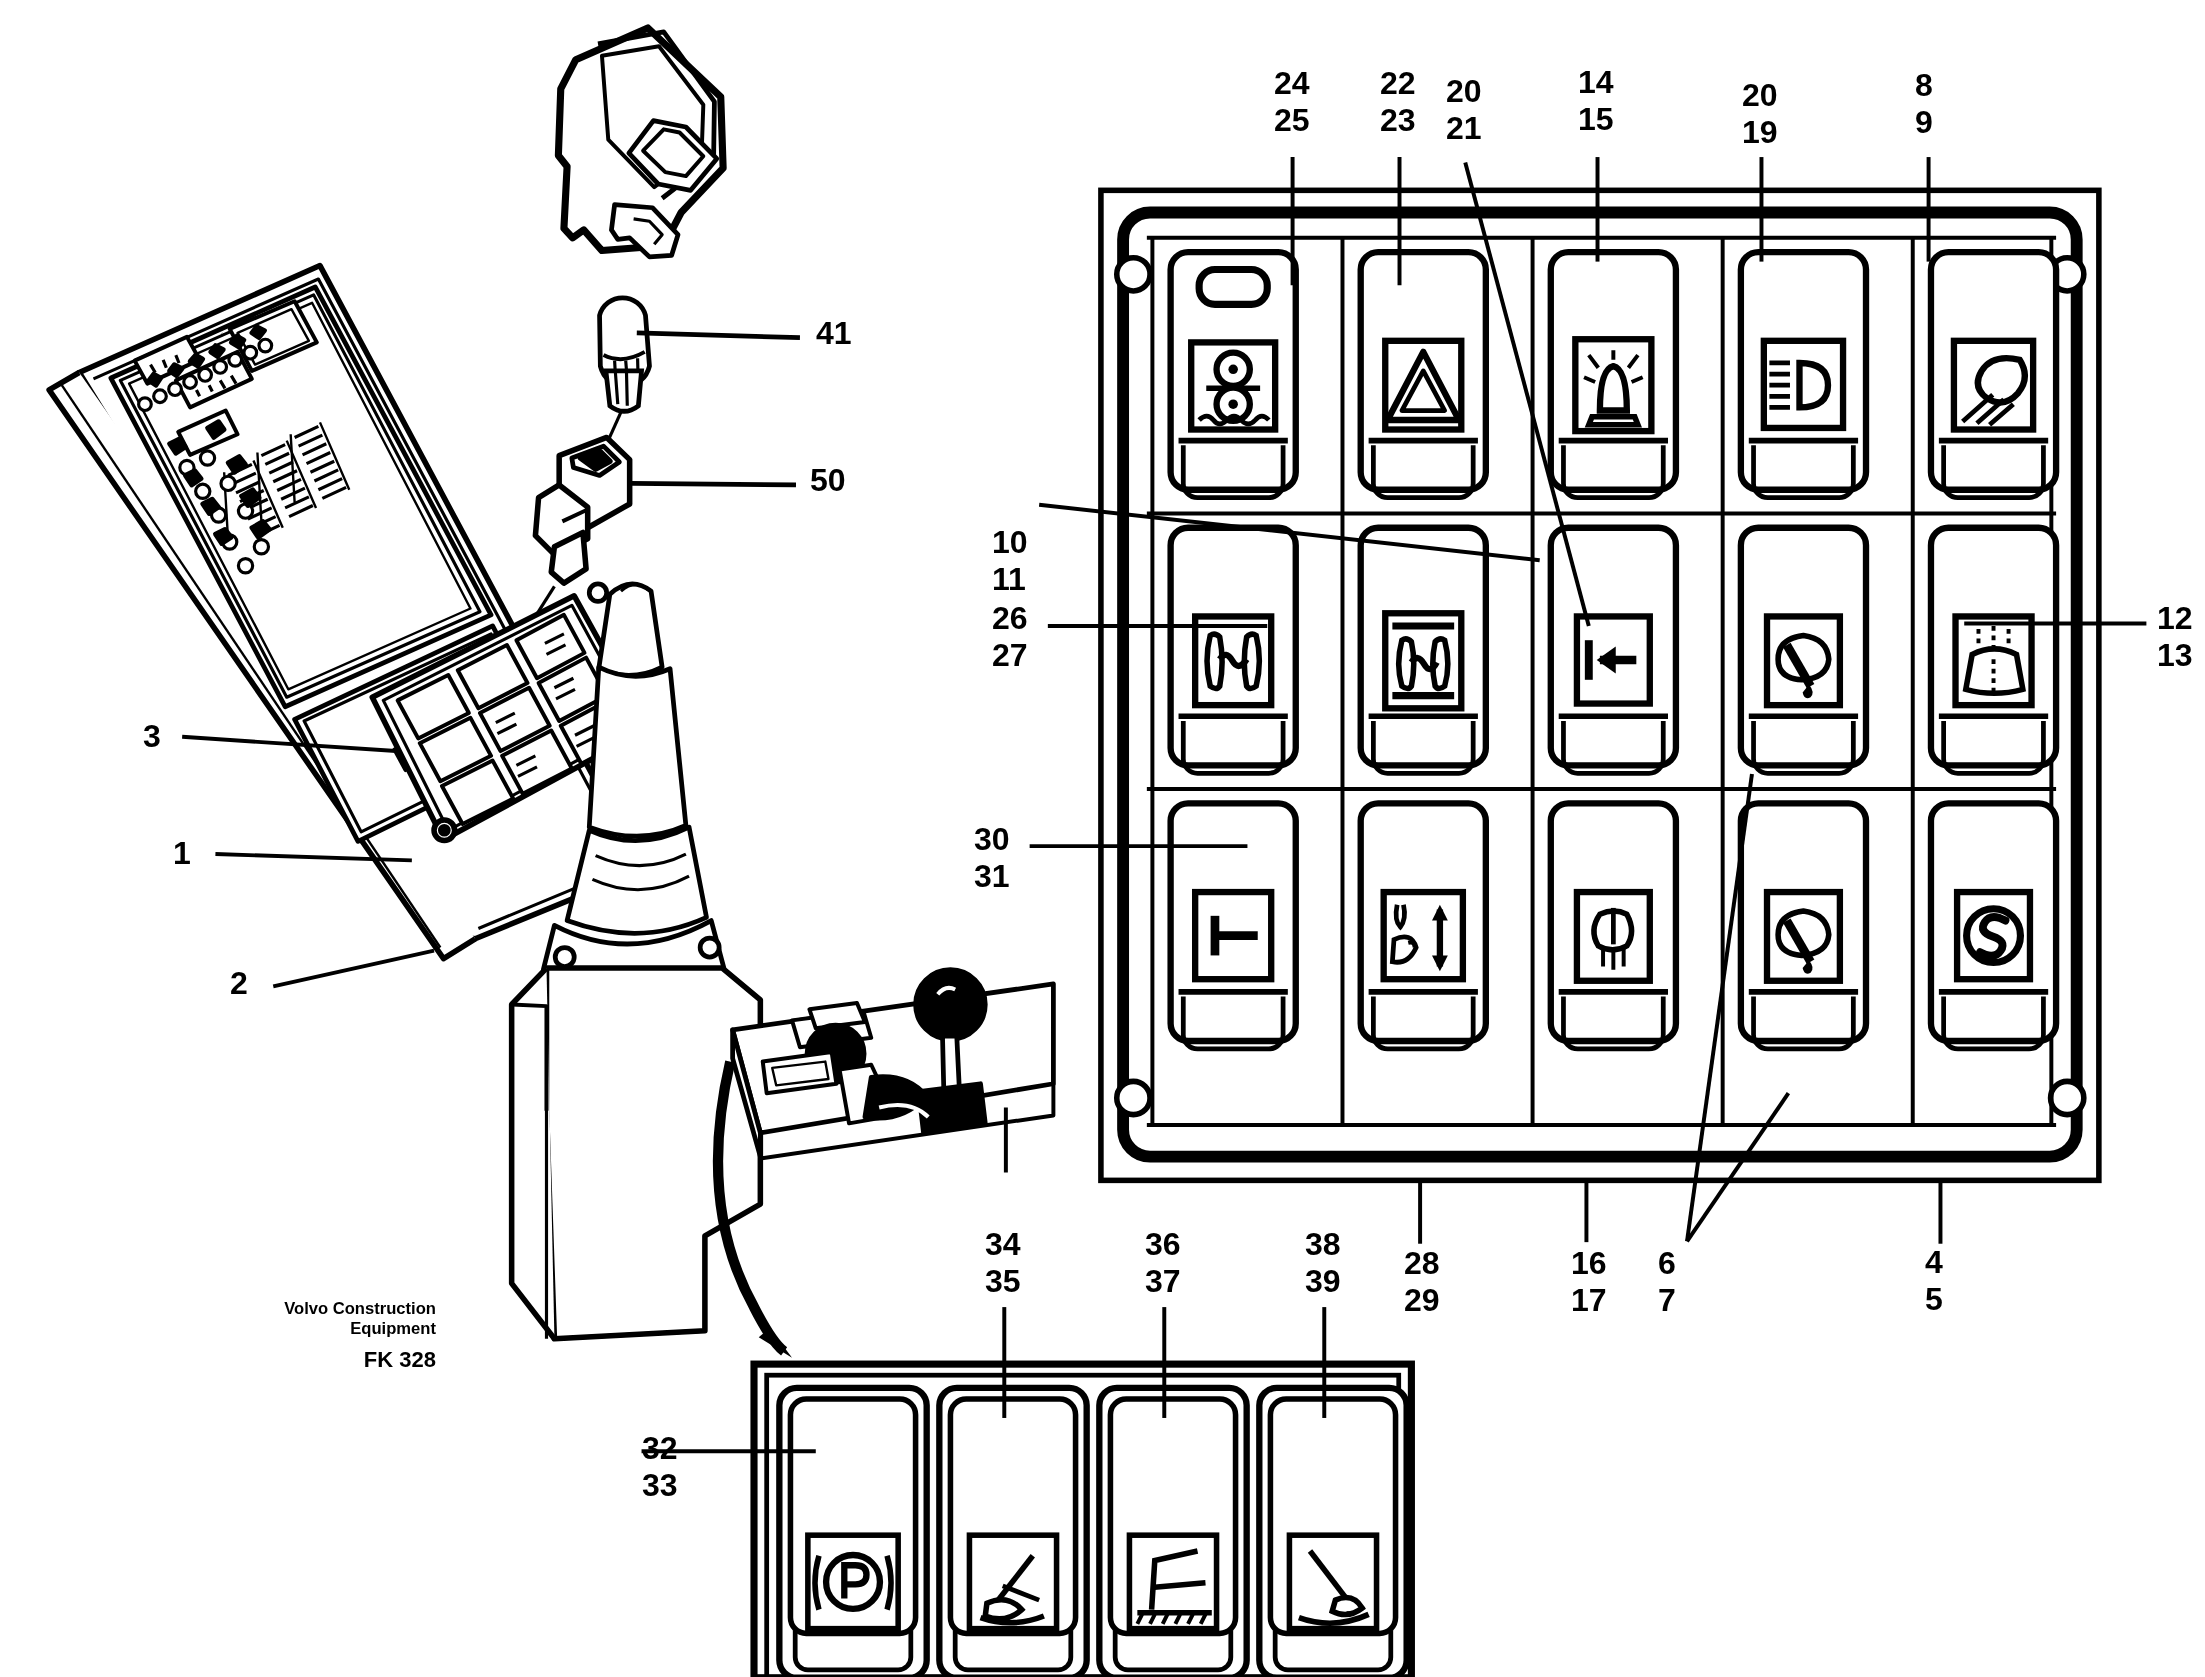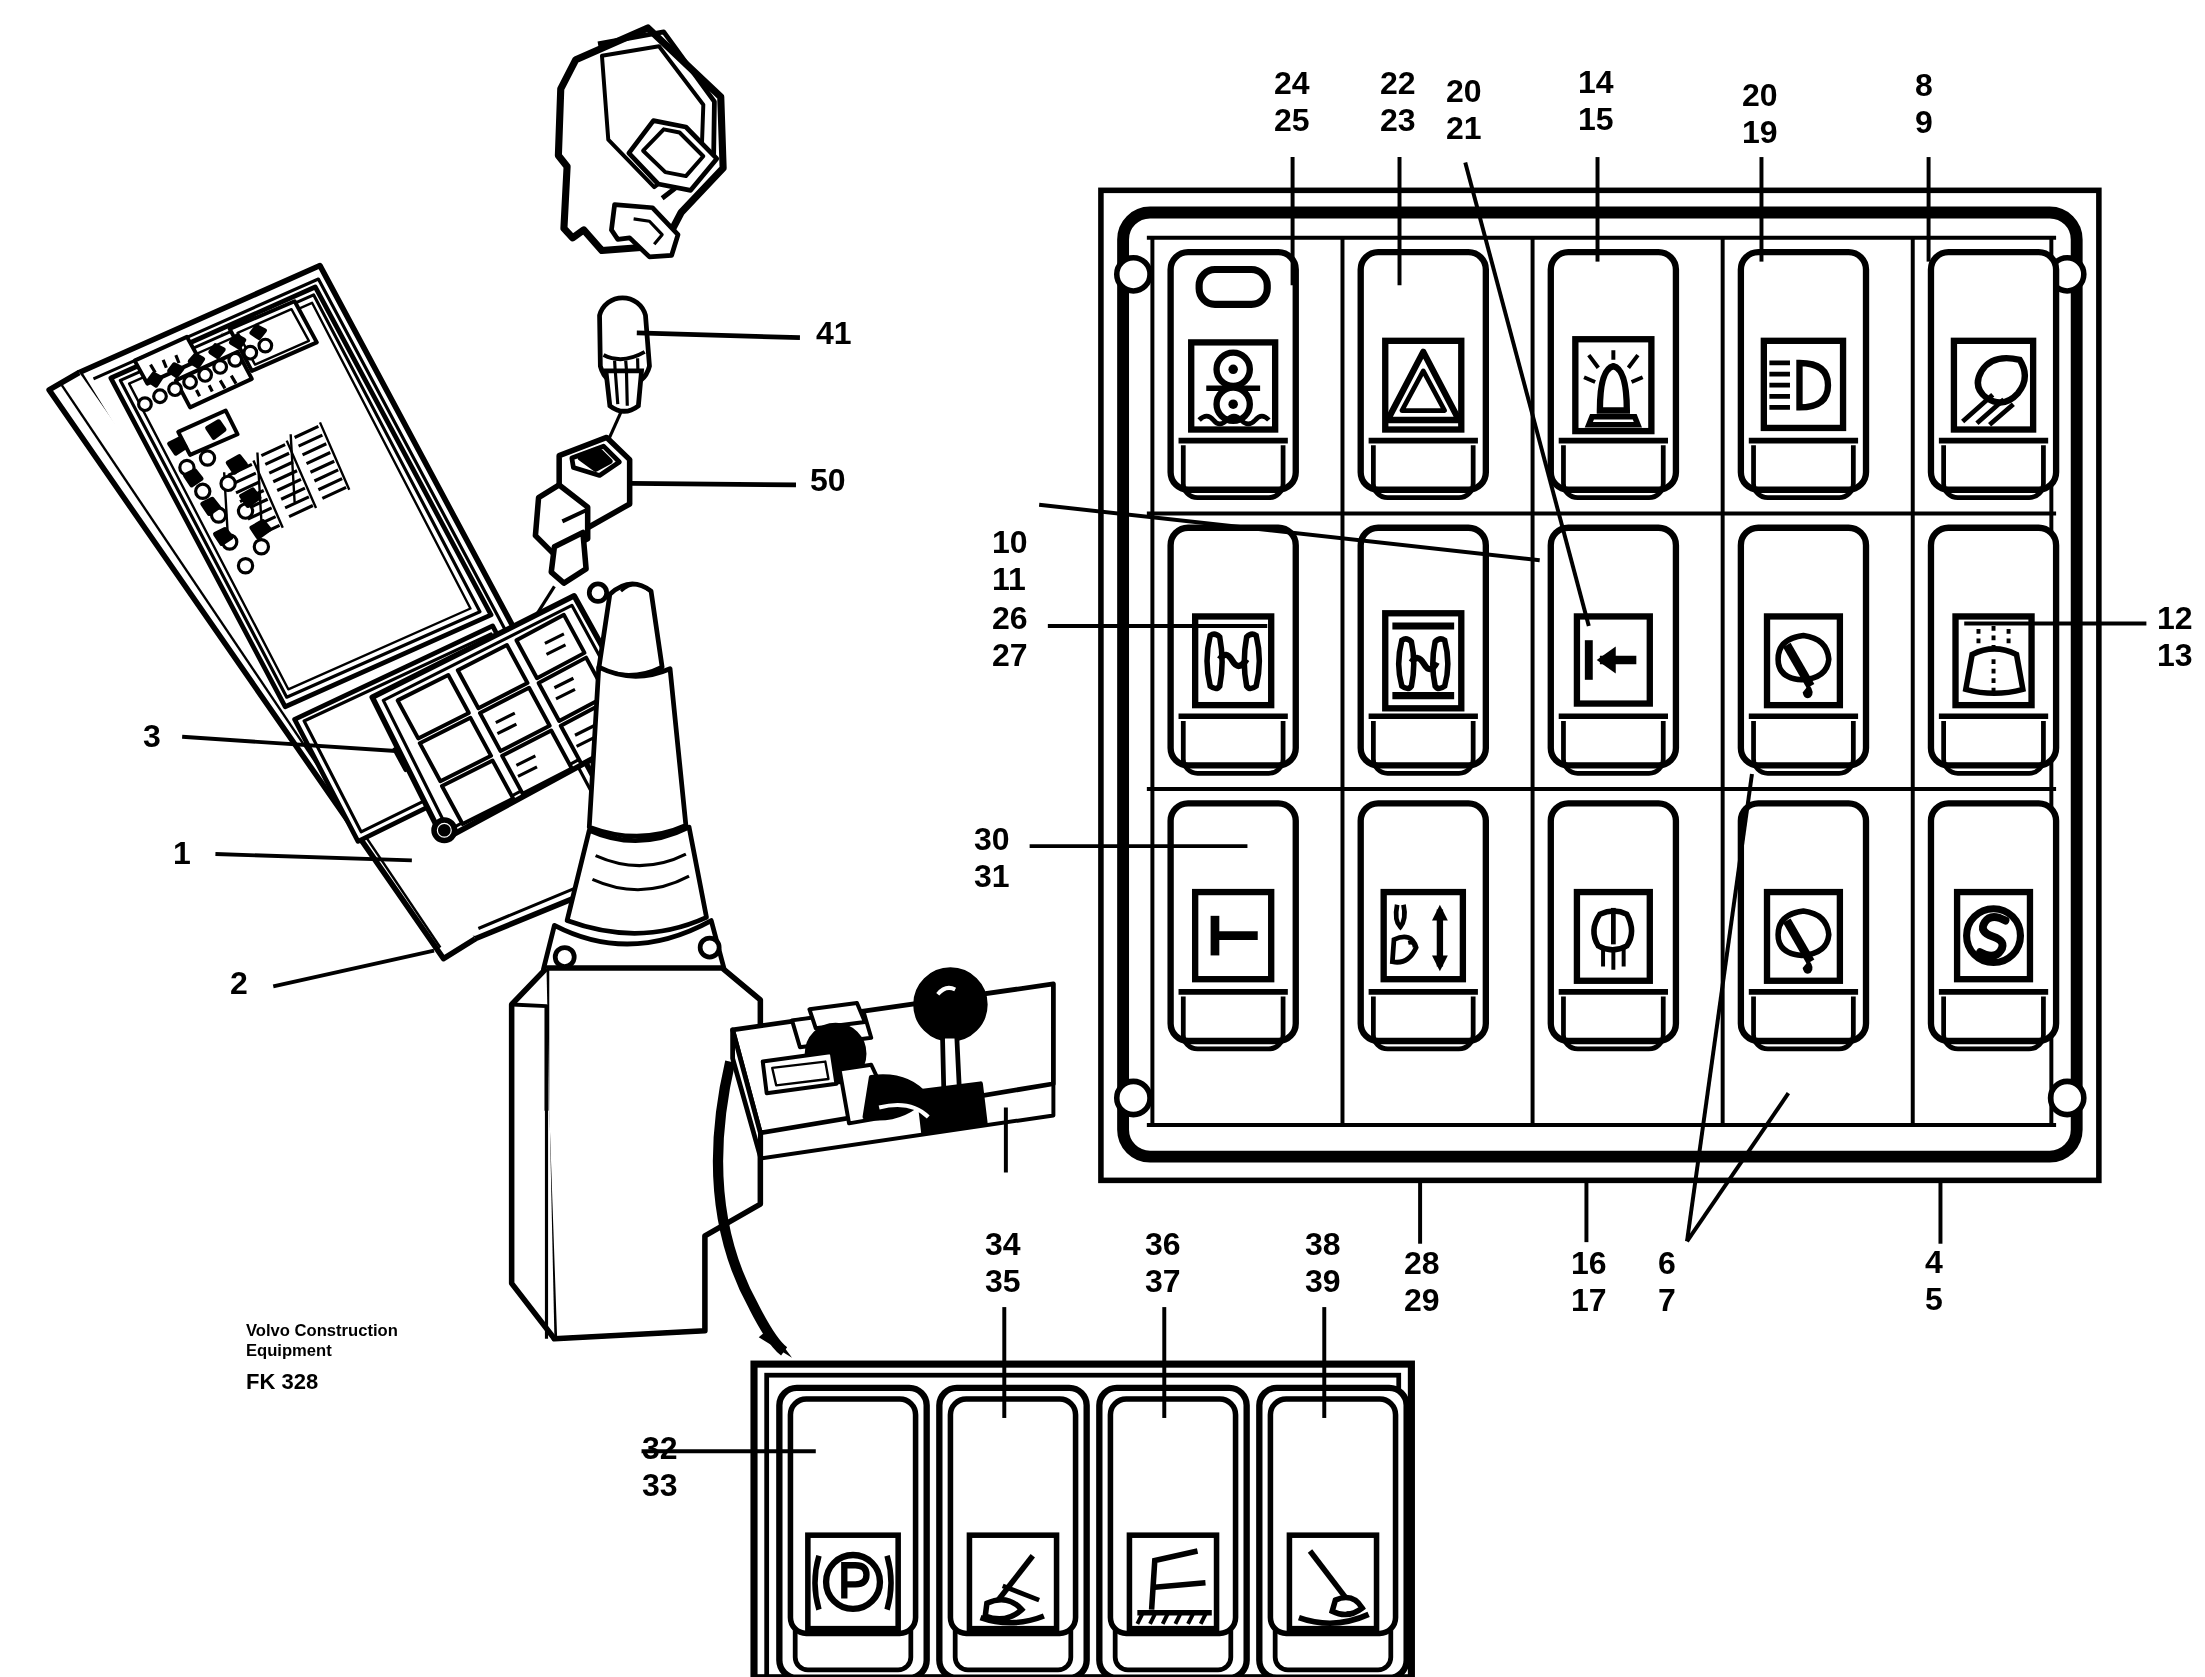--- a/index.html
+++ b/index.html
@@ -3,22 +3,22 @@
 <meta charset="utf-8">
 <style>
   html,body{margin:0;padding:0;background:#ffffff;}
   body{width:2205px;height:1678px;position:relative;overflow:hidden;
        font-family:"Liberation Sans",sans-serif;color:#000;}
   .stage{position:absolute;left:0;top:0;width:2205px;height:1330px;}
   svg.layer{position:absolute;left:0;top:0;width:2205px;height:1678px;}
   .lbl{position:absolute;font-weight:bold;font-size:32px;line-height:36px;
        letter-spacing:0px;white-space:pre;font-family:"Liberation Sans",sans-serif;}
   .lbl.two{line-height:37px;}
-  .brand{position:absolute;font-weight:bold;text-align:left;white-space:pre;
-         font-family:"Liberation Sans",sans-serif;margin-top:22px;}
+  .brand{position:absolute;font-weight:bold;text-align:right;white-space:pre;
+         font-family:"Liberation Sans",sans-serif;}
   .brand.small{font-size:16.6px;line-height:20px;}
   .brand.code{font-size:22px;line-height:25px;}
 </style>
 </head>
 <body>
 
 <div class="stage">
 
 <svg class="layer" viewBox="0 0 2784 2118">
   <defs>

